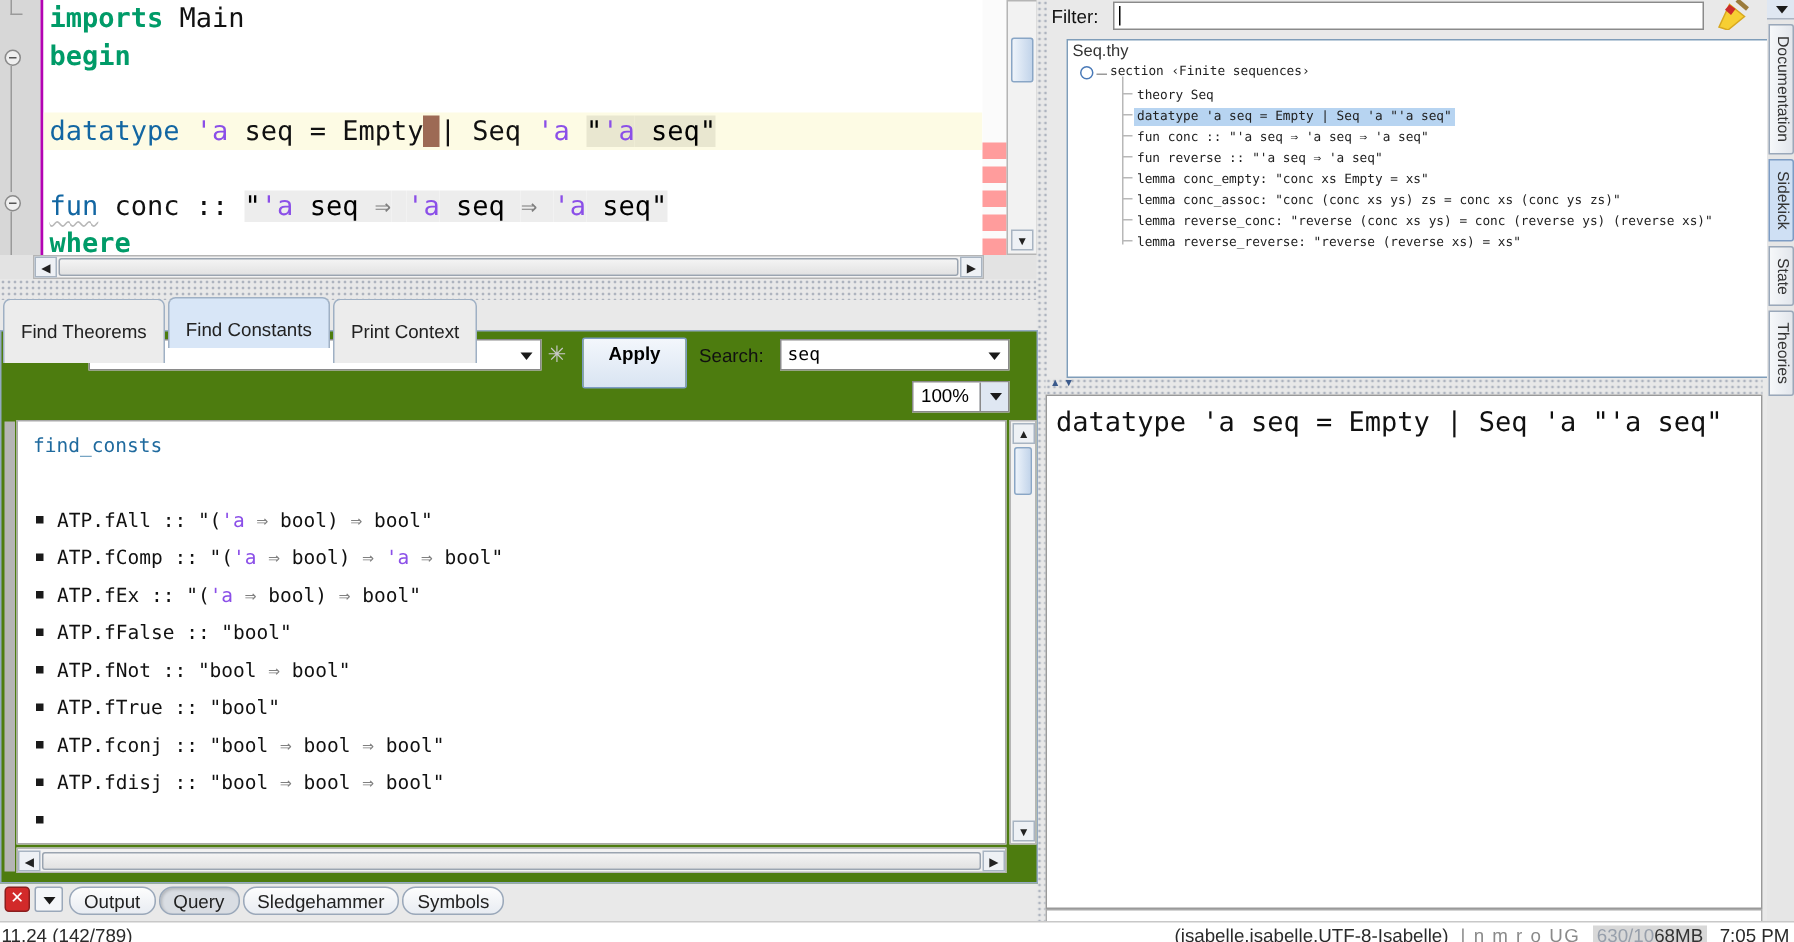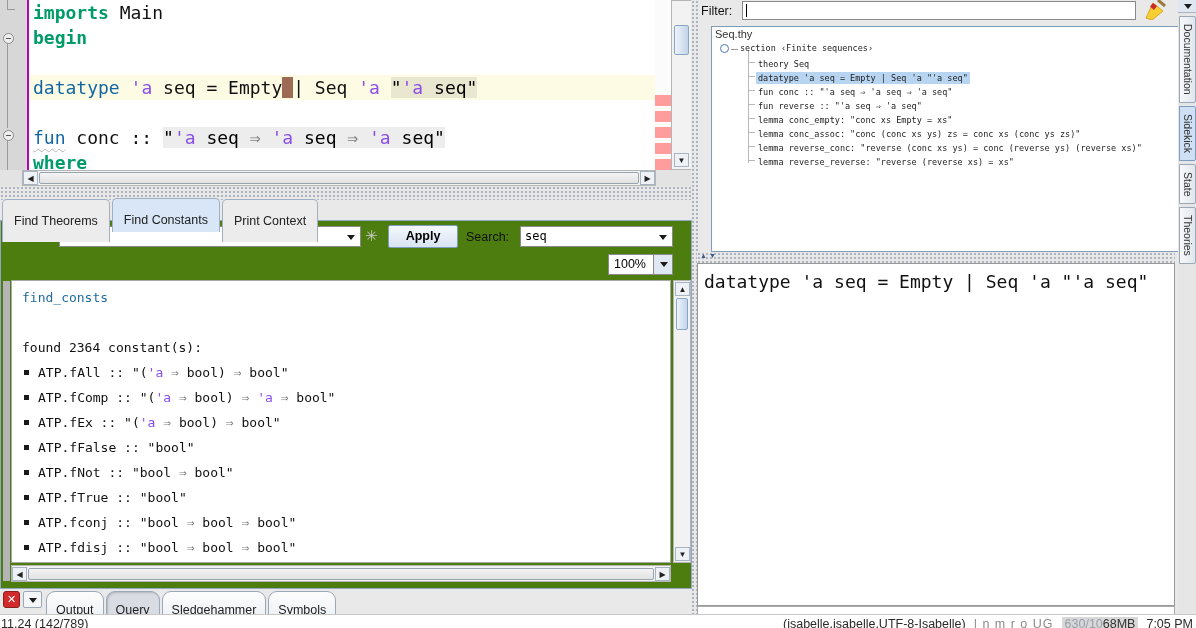--- a/index.html
+++ b/index.html
@@ -58,21 +58,21 @@
   #tab-row{position:absolute;left:2px;top:199px;height:21px;display:flex;gap:2px;z-index:2}
   .tab{padding:14px 11px;font-size:12.5px;color:#222;background:#ececec;border:1px solid #9fb0c4;border-bottom:none;
     border-radius:5px 5px 0 0;height:14px;white-space:nowrap}
   .tab.active{background:#d8e6f7;padding-bottom:5px;margin-top:-1px}
   #qpanel{position:absolute;left:0;top:220px;width:692px;height:369px;background:#4d7c0f;border:1px solid #93a9c3;box-sizing:border-box}
   .lbl{position:absolute;font-size:12.5px;color:#111;white-space:nowrap}
   #find-label{left:22px;top:9px}
   #find-combo{position:absolute;left:58px;top:5px;width:302px;height:21px;background:#fff;border:1px solid #8a8a8a;box-sizing:border-box}
   .combo-arrow{position:absolute;right:5px;top:8px;width:0;height:0;border-left:4px solid transparent;border-right:4px solid transparent;border-top:5px solid #1a1a1a}
   #spinner-icon{position:absolute;left:364px;top:6px;color:#c9c9c9;font-size:15px}
-  #apply-btn{position:absolute;left:387px;top:4px;width:70px;height:23px;background:linear-gradient(#f3f7fc,#d9e4f2);
+  #apply-btn{position:absolute;left:387px;top:4px;width:70px;height:34px;background:linear-gradient(#f3f7fc,#d9e4f2);
     border:1px solid #7d9cc4;border-radius:2px;font-weight:bold;font-size:12.5px;text-align:center;line-height:21px;box-sizing:border-box}
   #search-label{left:465px;top:9px}
   #search-combo{position:absolute;left:519px;top:5px;width:153px;height:21px;background:#fff;border:1px solid #8a8a8a;
     font-family:"DejaVu Sans Mono",monospace;font-size:12px;line-height:19px;padding-left:4px;box-sizing:border-box}
   #zoom-combo{position:absolute;left:607px;top:33px;width:65px;height:21px;background:#fff;border:1px solid #8a8a8a;
     font-size:12.5px;line-height:19px;padding-left:5px;box-sizing:border-box}
   #zoom-arrow-btn{position:absolute;right:0;top:0;width:18px;height:19px;background:#dfe7f2;border-left:1px solid #8a8a8a}
   #zoom-arrow-btn .combo-arrow{right:4px;top:7px}
   #gray-strip{position:absolute;left:2px;top:60px;width:7px;height:300px;background:#b5b5b5}
   #qoutput{position:absolute;left:10px;top:59px;width:660px;height:283px;background:#fff;border:1px solid #a9a9a9;
@@ -86,21 +86,21 @@
   #q-hleft{left:0;top:1px}#q-hright{right:0;top:1px}
   #q-hthumb{left:16px;top:2px;width:626px;height:12px}
 
   
   #dock-bar{position:absolute;left:0;top:590px;width:692px;height:24px}
   #dock-close{position:absolute;left:3px;top:1px;width:17px;height:17px;background:#d22a2a;border:1px solid #8a1f1f;
     border-radius:3px;color:#fff;font-size:11px;font-weight:bold;text-align:center;line-height:15px;box-sizing:border-box}
   #dock-menu{position:absolute;left:23px;top:1px;width:19px;height:17px;background:#f4f6f9;border:1px solid #9aa8ba;border-radius:2px;box-sizing:border-box}
   #dock-menu .combo-arrow{right:4px;top:6px}
   #dock-buttons{position:absolute;left:46px;top:1px;display:flex;gap:2px}
-  .dock-btn{padding:11px 9px;font-size:12.5px;color:#222;border:1px solid #9aa8ba;border-radius:9px;
+  .dock-btn{padding:2px 9px;font-size:12.5px;color:#222;border:1px solid #9aa8ba;border-radius:9px;
     background:linear-gradient(#fdfdfd,#e8ecf2);height:13px;white-space:nowrap}
   .dock-btn.active{background:#d9dde3;box-shadow:inset 1px 1px 2px rgba(0,0,0,.18)}
 
   
   #status-bar{position:absolute;left:0;top:614px;width:1196px;height:14px;background:#ffffff;border-top:1px solid #c8c8c8;
     overflow:hidden;font-size:12.5px;color:#2a2a2a;z-index:5}
   #status-caret{position:absolute;left:1px;top:2px}
   #status-right{position:absolute;right:3px;top:2px;display:flex;gap:8px;align-items:center;white-space:nowrap}
   #status-flags{color:#8a8a8a;letter-spacing:1px}
   #status-memory{background:#d8d8d8;padding:0 3px}
@@ -207,21 +207,20 @@
   <div id="zoom-combo">
     <span>100%</span>
     <span id="zoom-arrow-btn">
         <span class="combo-arrow"></span>
       </span>
   </div>
   <div id="gray-strip"></div>
   <div id="qoutput">
       <div class="out-line cmd"><span class="seg-k">find_consts</span></div>
       <div class="out-line"></div>
-      <div class="out-line"><span class="seg-p">found 2364 constant(s):</span></div>
       <div class="out-line item"><span class="seg-p">ATP.fAll :: "(</span><span class="seg-v">'a</span><span class="seg-p"> </span><span class="seg-a">⇒</span><span class="seg-p"> bool) </span><span class="seg-a">⇒</span><span class="seg-p"> bool"</span></div>
       <div class="out-line item"><span class="seg-p">ATP.fComp :: "(</span><span class="seg-v">'a</span><span class="seg-p"> </span><span class="seg-a">⇒</span><span class="seg-p"> bool) </span><span class="seg-a">⇒</span><span class="seg-p"> </span><span class="seg-v">'a</span><span class="seg-p"> </span><span class="seg-a">⇒</span><span class="seg-p"> bool"</span></div>
       <div class="out-line item"><span class="seg-p">ATP.fEx :: "(</span><span class="seg-v">'a</span><span class="seg-p"> </span><span class="seg-a">⇒</span><span class="seg-p"> bool) </span><span class="seg-a">⇒</span><span class="seg-p"> bool"</span></div>
       <div class="out-line item"><span class="seg-p">ATP.fFalse :: "bool"</span></div>
       <div class="out-line item"><span class="seg-p">ATP.fNot :: "bool </span><span class="seg-a">⇒</span><span class="seg-p"> bool"</span></div>
       <div class="out-line item"><span class="seg-p">ATP.fTrue :: "bool"</span></div>
       <div class="out-line item"><span class="seg-p">ATP.fconj :: "bool </span><span class="seg-a">⇒</span><span class="seg-p"> bool </span><span class="seg-a">⇒</span><span class="seg-p"> bool"</span></div>
       <div class="out-line item"><span class="seg-p">ATP.fdisj :: "bool </span><span class="seg-a">⇒</span><span class="seg-p"> bool </span><span class="seg-a">⇒</span><span class="seg-p"> bool"</span></div>
       <div class="out-line item"></div>
     </div>

